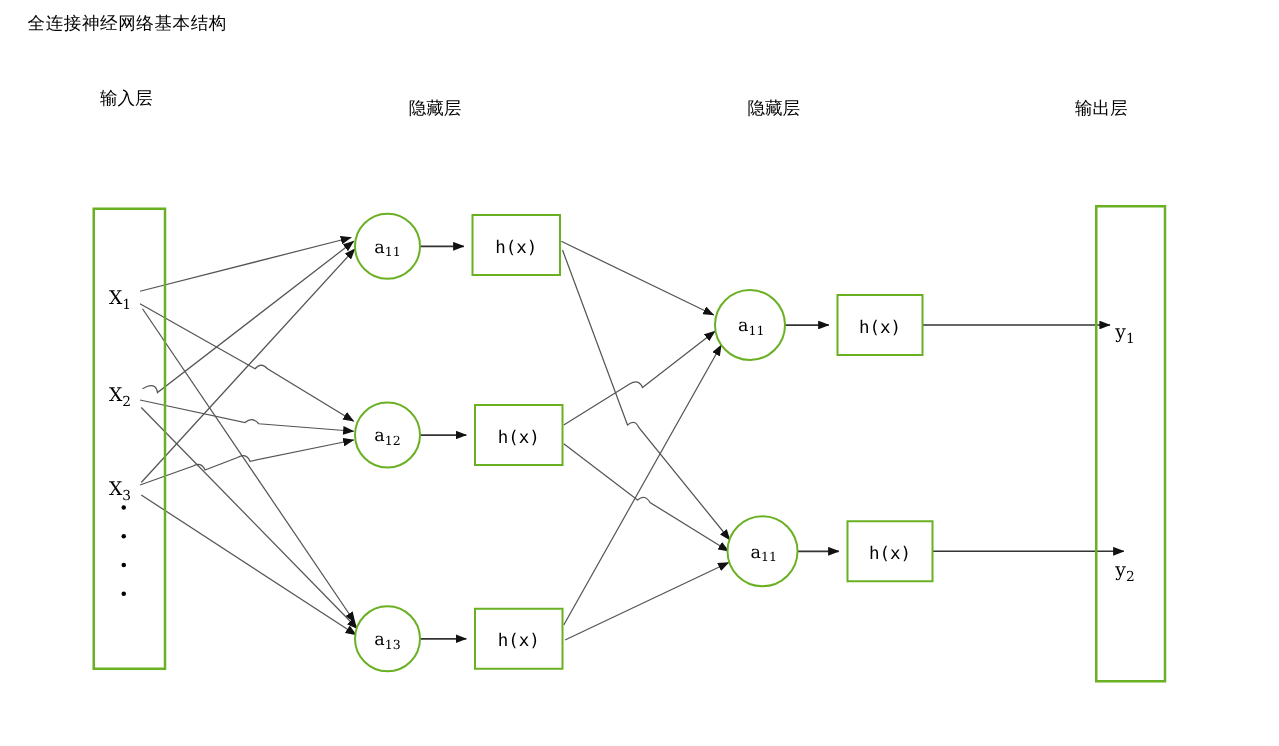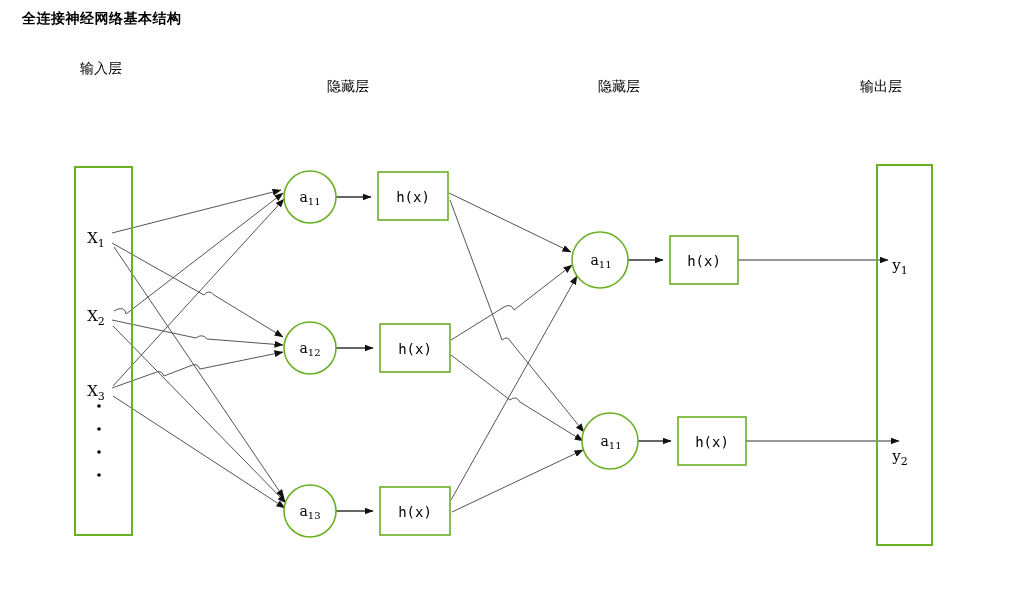--- a/index.html
+++ b/index.html
@@ -4,21 +4,21 @@
 <style>
   html,body{margin:0;padding:0;background:#ffffff;}
   body{
     width:1023px;height:597px;position:relative;overflow:hidden;
     font-family:"Liberation Sans",sans-serif;
     -webkit-font-smoothing:antialiased;
   }
   #title{
     position:absolute;left:22px;top:10px;
     font-family:"Liberation Sans",sans-serif;
-    font-size:14px;font-weight:bold;color:#000;
+    font-size:14px;font-weight:normal;color:#000;
     letter-spacing:0.5px;white-space:nowrap;
   }
   .layer-label{
     position:absolute;
     font-family:"Liberation Sans",sans-serif;
     font-size:14px;color:#000;white-space:nowrap;
   }
   #svg-canvas{position:absolute;left:0;top:0;width:1023px;height:597px;}
   .node-text{
     font-family:"DejaVu Serif","Liberation Serif",serif;
@@ -33,21 +33,21 @@
     font-family:"DejaVu Serif","Liberation Serif",serif;
     font-size:15px;fill:#000;
   }
   .io-sub{font-size:11px;}
 </style>
 </head>
 <body>
 
 <div id="title">全连接神经网络基本结构</div>
 
-<div class="layer-label" style="left:80px;top:60px;text-align:center;">输入层</div>
+<div class="layer-label" style="left:80px;top:70px;text-align:center;">输入层</div>
 <div class="layer-label" style="left:327px;top:78px;">隐藏层</div>
 <div class="layer-label" style="left:598px;top:78px;">隐藏层</div>
 <div class="layer-label" style="left:860px;top:78px;">输出层</div>
 
 <svg id="svg-canvas" viewBox="0 0 1023 597">
   <defs>
     <marker id="arrowhead" markerWidth="9" markerHeight="7" refX="8.5" refY="3.5" orient="auto" markerUnits="userSpaceOnUse">
       <path d="M0,0 L9,3.5 L0,7 z" fill="#111111"></path>
     </marker>
   </defs>

